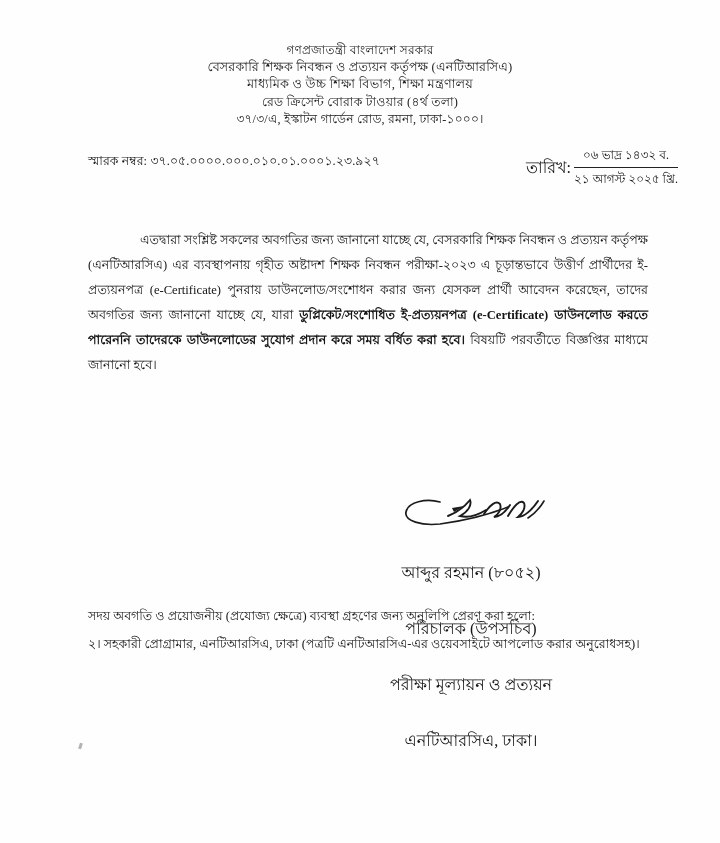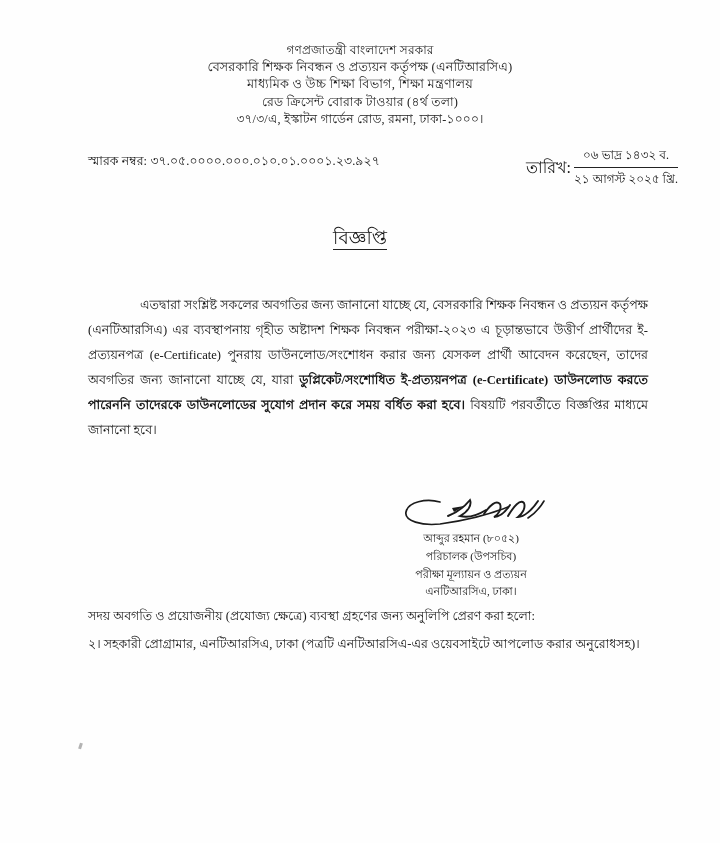--- a/index.html
+++ b/index.html
@@ -149,24 +149,25 @@
     width: 250px;
   }
   .sign-mark {
     height: 34px;
     width: 150px;
     position: relative;
     margin-bottom: 0px;
   }
   .sign-mark svg { display: block; }
   .sign-line {
-    font-size: 11px;
+    font-size: 16px;
     line-height: 1.62;
     text-align: center;
     white-space: nowrap;
+    margin-top: 30px;
   }
 
   
   .dist {
     position: absolute;
     left: 88px;
     right: 60px;
     top: 604px;
     font-size: 12.5px;
     line-height: 2.05;
@@ -205,23 +206,20 @@
     </div>
     <div class="date-wrap">
       <div class="date-label">তারিখ:</div>
       <div class="date-stack">
         <div class="d-top">০৬ ভাদ্র ১৪৩২ ব.</div>
         <div class="d-bot">২১ আগস্ট ২০২৫ খ্রি.</div>
       </div>
     </div>
   </div>
 
-  <div class="doc-title">
-    <span>বিজ্ঞপ্তি</span>
-  </div>
 
 
   <div class="body-para"><span>এতদ্বারা সংশ্লিষ্ট সকলের অবগতির জন্য জানানো যাচ্ছে যে, বেসরকারি শিক্ষক নিবন্ধন ও প্রত্যয়ন কর্তৃপক্ষ (এনটিআরসিএ) এর ব্যবস্থাপনায় গৃহীত অষ্টাদশ শিক্ষক নিবন্ধন পরীক্ষা-২০২৩ এ চূড়ান্তভাবে উত্তীর্ণ প্রার্থীদের ই-প্রত্যয়নপত্র </span><span class="latin">(e-Certificate)</span><span> পুনরায় ডাউনলোড/সংশোধন করার জন্য যেসকল প্রার্থী আবেদন করেছেন, তাদের অবগতির জন্য জানানো যাচ্ছে যে, যারা </span><b>ডুপ্লিকেট/সংশোধিত ই-প্রত্যয়নপত্র </b><b class="latin">(e-Certificate)</b><b> ডাউনলোড করতে পারেননি তাদেরকে ডাউনলোডের সুযোগ প্রদান করে সময় বর্ধিত করা হবে।</b><span> বিষয়টি পরবর্তীতে বিজ্ঞপ্তির মাধ্যমে জানানো হবে।</span></div>
 
   <div class="sign-block">
     <div class="sign-mark">
       <svg width="150" height="34" viewBox="0 0 150 34" fill="none" xmlns="http://www.w3.org/2000/svg">
         <path d="M44 6 C30 2, 12 6, 10 16 C8 25, 26 30, 44 28 C66 25, 92 19, 112 11" stroke="#1b1b1b" stroke-width="1.7" fill="none" stroke-linecap="round"></path>
         <path d="M52 20 C62 16, 70 9, 74 4 C76 9, 72 16, 64 20 C72 22, 82 19, 90 14" stroke="#1b1b1b" stroke-width="1.9" fill="none" stroke-linecap="round"></path>
         <path d="M88 18 C94 9, 100 4, 104 8 C106 13, 102 19, 98 21 C104 21, 110 15, 114 9" stroke="#1b1b1b" stroke-width="1.9" fill="none" stroke-linecap="round"></path>

